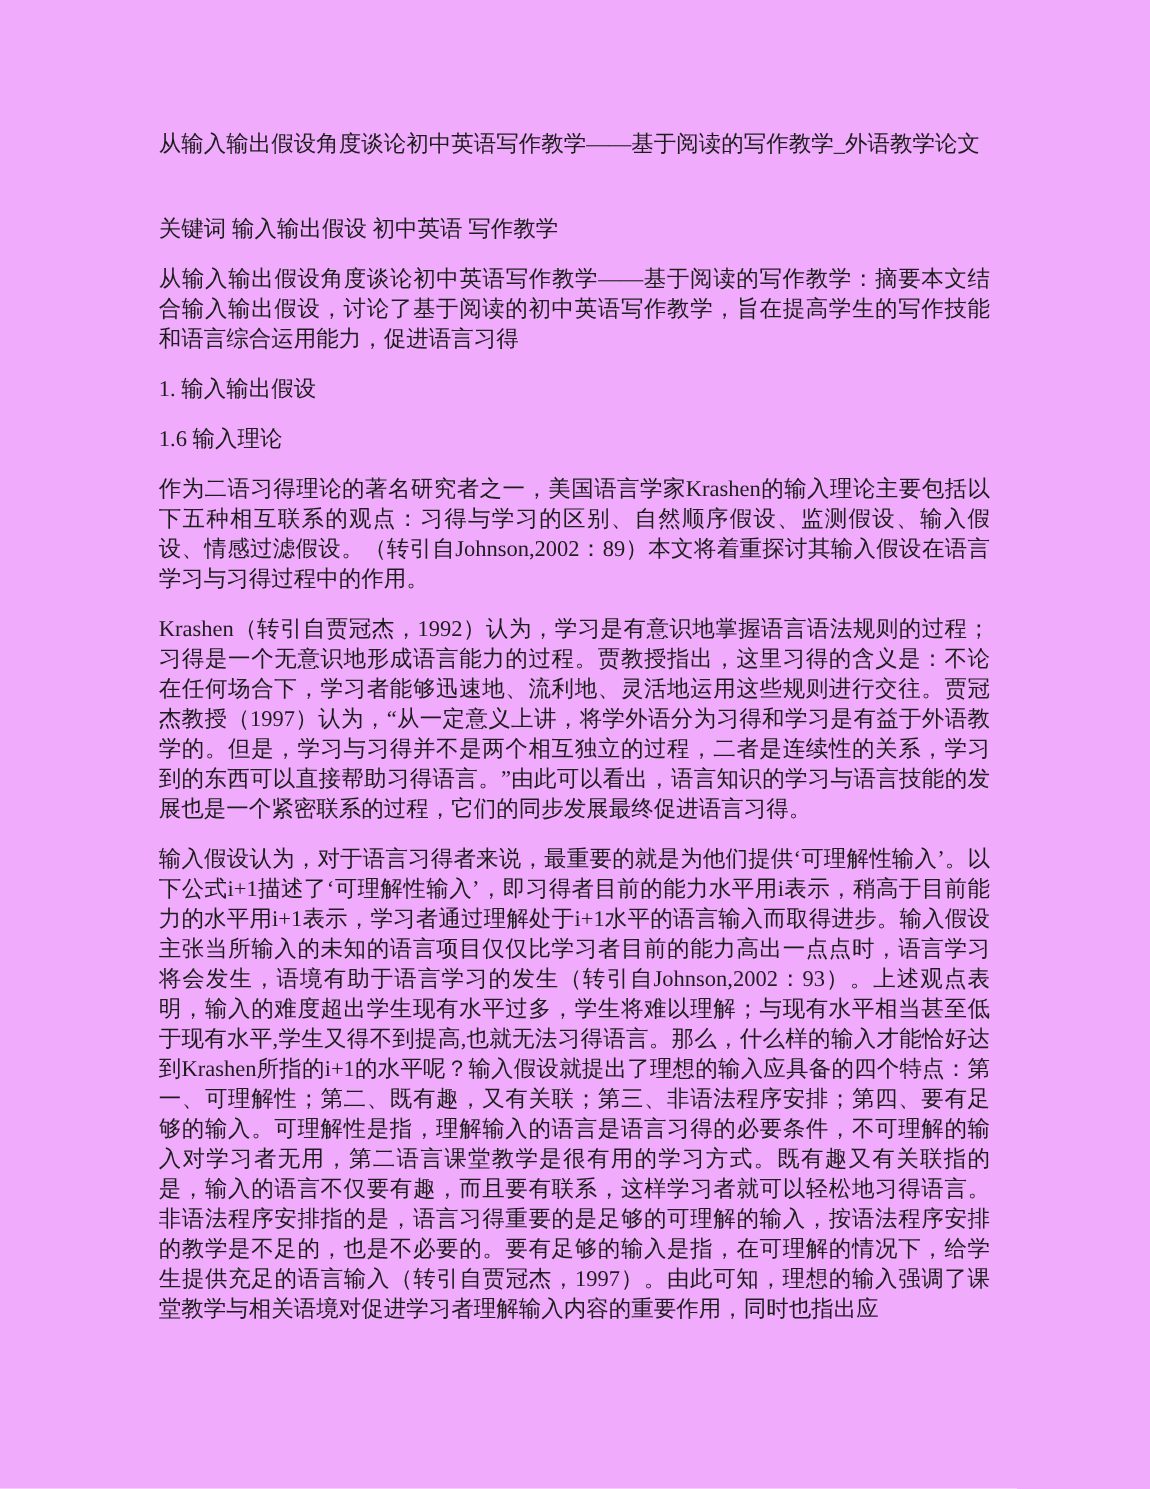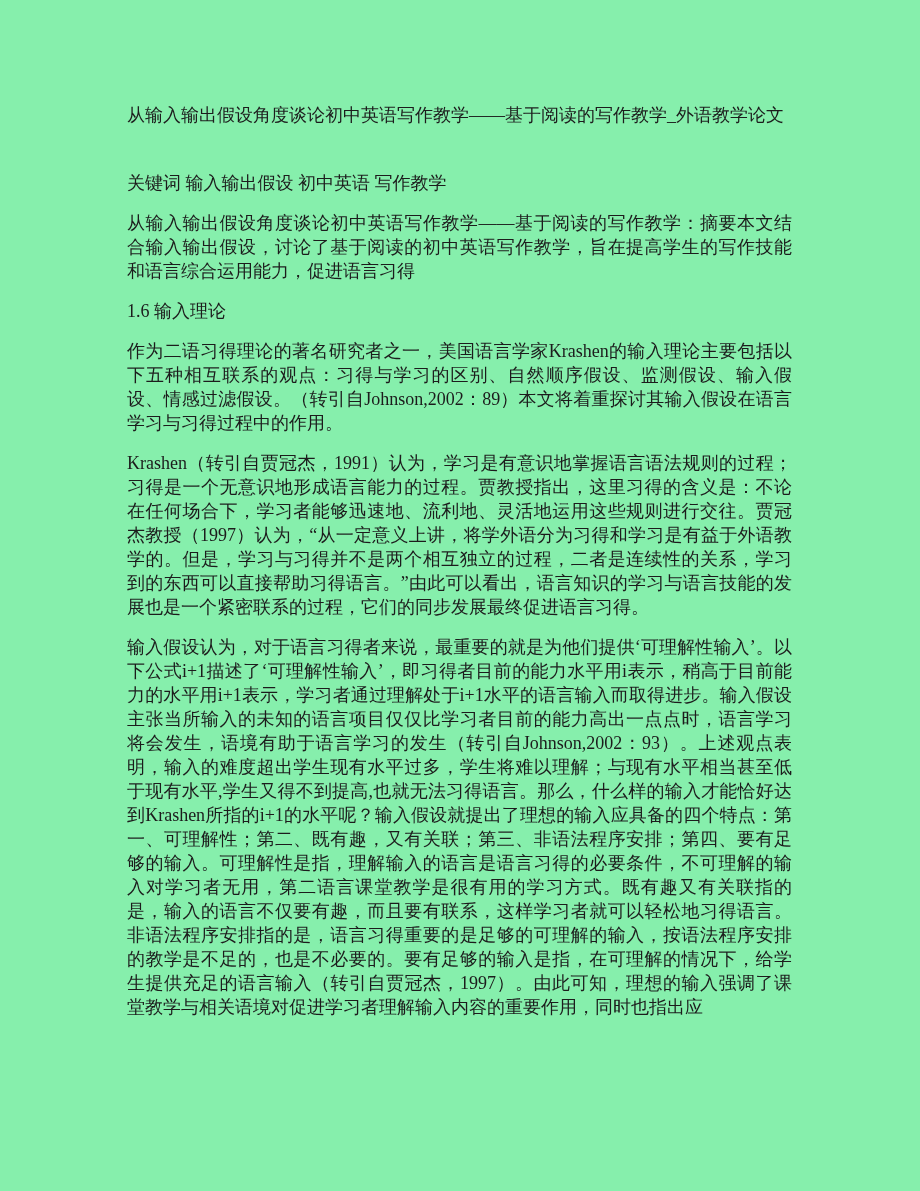--- a/index.html
+++ b/index.html
@@ -11,21 +11,21 @@
   body {
     width: 920px;
     height: 1191px;
     overflow: hidden;
     font-family: "Liberation Serif", "DejaVu Serif", serif;
   }
   .page {
     position: relative;
     width: 920px;
     height: 1191px;
-    background: #86efac;
+    background: #f0abfc;
   }
   .content {
     padding: 103px 128px 0 127px;
   }
   .para {
     width: 665px;
     margin: 0 0 16px 0;
     font-size: 18px;
     line-height: 24px;
     color: #1c1c1c;
@@ -45,23 +45,24 @@
 
 <div class="page">
   <div class="content">
 
     <p class="para title">从输入输出假设角度谈论初中英语写作教学——基于阅读的写作教学_外语教学论文</p>
 
     <p class="para">关键词 输入输出假设 初中英语 写作教学</p>
 
     <p class="para">从输入输出假设角度谈论初中英语写作教学——基于阅读的写作教学：摘要本文结合输入输出假设，讨论了基于阅读的初中英语写作教学，旨在提高学生的写作技能和语言综合运用能力，促进语言习得</p>
 
+    <p class="para heading">1. 输入输出假设</p>
 
     <p class="para heading">1.6 输入理论</p>
 
     <p class="para">作为二语习得理论的著名研究者之一，美国语言学家Krashen的输入理论主要包括以下五种相互联系的观点：习得与学习的区别、自然顺序假设、监测假设、输入假设、情感过滤假设。（转引自Johnson,2002：89）本文将着重探讨其输入假设在语言学习与习得过程中的作用。</p>
 
-    <p class="para">Krashen（转引自贾冠杰，1991）认为，学习是有意识地掌握语言语法规则的过程；习得是一个无意识地形成语言能力的过程。贾教授指出，这里习得的含义是：不论在任何场合下，学习者能够迅速地、流利地、灵活地运用这些规则进行交往。贾冠杰教授（1997）认为，“从一定意义上讲，将学外语分为习得和学习是有益于外语教学的。但是，学习与习得并不是两个相互独立的过程，二者是连续性的关系，学习到的东西可以直接帮助习得语言。”由此可以看出，语言知识的学习与语言技能的发展也是一个紧密联系的过程，它们的同步发展最终促进语言习得。</p>
+    <p class="para">Krashen（转引自贾冠杰，1992）认为，学习是有意识地掌握语言语法规则的过程；习得是一个无意识地形成语言能力的过程。贾教授指出，这里习得的含义是：不论在任何场合下，学习者能够迅速地、流利地、灵活地运用这些规则进行交往。贾冠杰教授（1997）认为，“从一定意义上讲，将学外语分为习得和学习是有益于外语教学的。但是，学习与习得并不是两个相互独立的过程，二者是连续性的关系，学习到的东西可以直接帮助习得语言。”由此可以看出，语言知识的学习与语言技能的发展也是一个紧密联系的过程，它们的同步发展最终促进语言习得。</p>
 
     <p class="para">输入假设认为，对于语言习得者来说，最重要的就是为他们提供‘可理解性输入’。以下公式i+1描述了‘可理解性输入’，即习得者目前的能力水平用i表示，稍高于目前能力的水平用i+1表示，学习者通过理解处于i+1水平的语言输入而取得进步。输入假设主张当所输入的未知的语言项目仅仅比学习者目前的能力高出一点点时，语言学习将会发生，语境有助于语言学习的发生（转引自Johnson,2002：93）。上述观点表明，输入的难度超出学生现有水平过多，学生将难以理解；与现有水平相当甚至低于现有水平,学生又得不到提高,也就无法习得语言。那么，什么样的输入才能恰好达到Krashen所指的i+1的水平呢？输入假设就提出了理想的输入应具备的四个特点：第一、可理解性；第二、既有趣，又有关联；第三、非语法程序安排；第四、要有足够的输入。可理解性是指，理解输入的语言是语言习得的必要条件，不可理解的输入对学习者无用，第二语言课堂教学是很有用的学习方式。既有趣又有关联指的是，输入的语言不仅要有趣，而且要有联系，这样学习者就可以轻松地习得语言。非语法程序安排指的是，语言习得重要的是足够的可理解的输入，按语法程序安排的教学是不足的，也是不必要的。要有足够的输入是指，在可理解的情况下，给学生提供充足的语言输入（转引自贾冠杰，1997）。由此可知，理想的输入强调了课堂教学与相关语境对促进学习者理解输入内容的重要作用，同时也指出应</p>
 
   </div>
 </div>
 
 </body></html>

